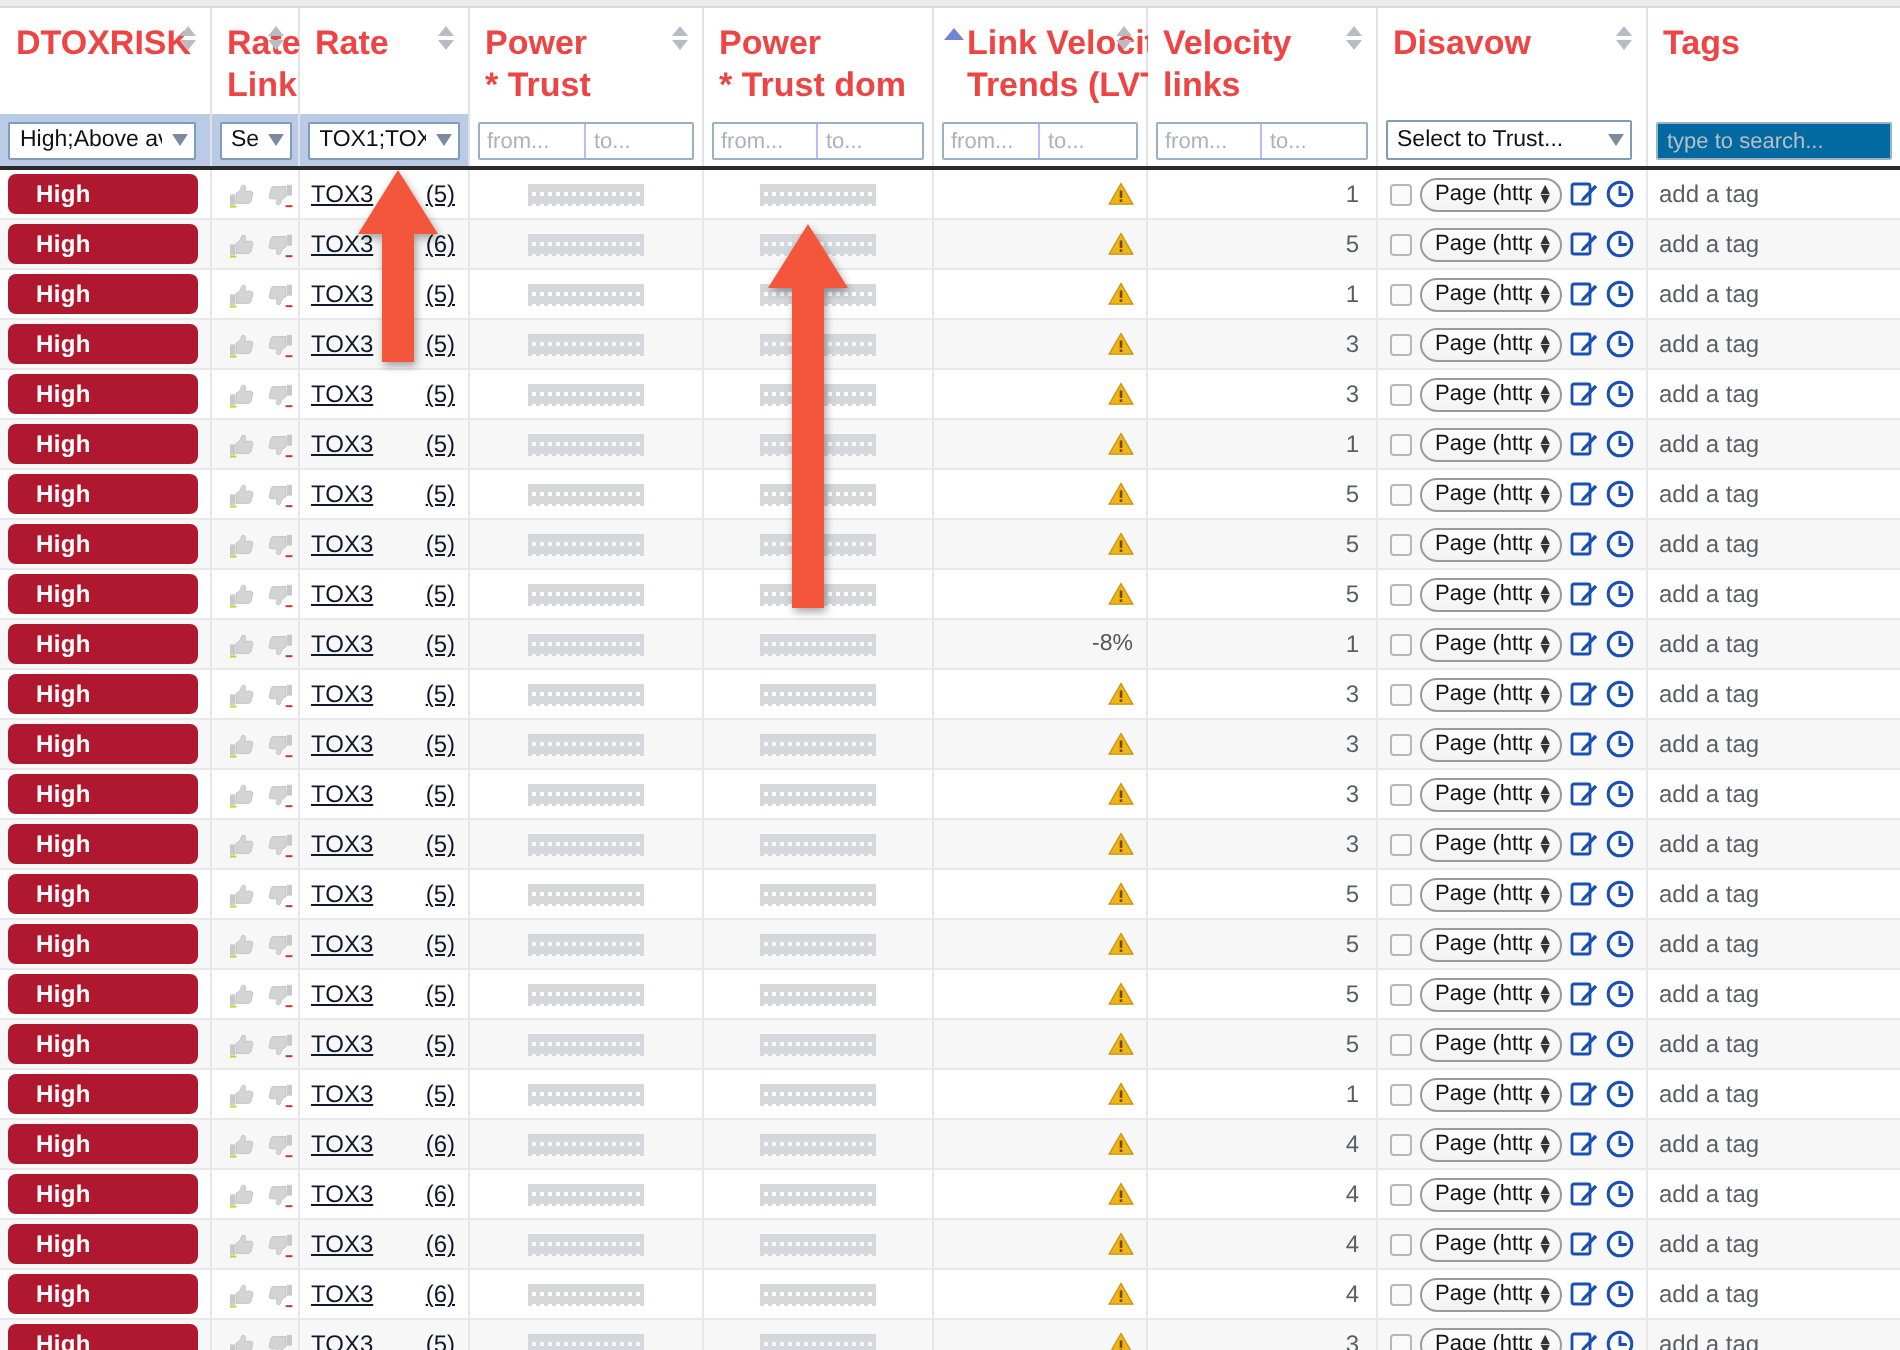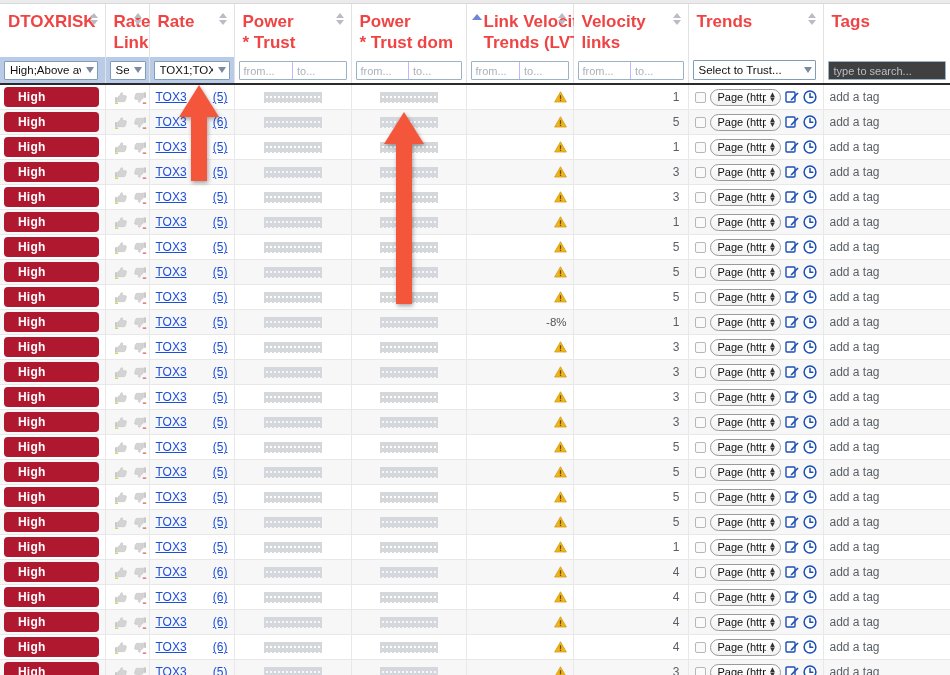--- a/index.html
+++ b/index.html
@@ -64,21 +64,21 @@
   .selbox .cap { overflow:hidden; text-overflow:clip; }
   .caret { width:0;height:0;border-left:4px solid transparent;border-right:4px solid transparent;border-top:6px solid #7b8aa0; margin-left:5px; flex:none; }
 
   .rangewrap { display:flex; border:1px solid #9bb1c4; height:19px; background:#fff; border-radius:1px; }
   .rangewrap span.f {
     flex:1; min-width:0; font-size:11px; color:#aab2bb; padding:2px 4px;
     overflow:hidden; white-space:nowrap; line-height:15px;
   }
   .rangewrap span.f + span.f { border-left:1px solid #c4b5fd; }
 
-  .searchbox { border:1px solid #9bb1c4; height:19px; background:#404040; font-size:11px;
+  .searchbox { border:1px solid #9bb1c4; height:19px; background:#0369a1; font-size:11px;
     color:#b9bfc6; padding:2px 5px; line-height:15px; white-space:nowrap; overflow:hidden; border-radius:1px;}
 
   
   tbody tr.datarow td {
     border-right:1px solid #e8e8e8;
     border-bottom:1px solid #e8e8e8;
     height:22px;
     padding:0 6px;
     font-size:12px;
     color:#5a5f66;
@@ -94,21 +94,21 @@
     display:block; background:#b01830; color:#fff; font-weight:bold; font-size:12px;
     border-radius:4px; padding:3px 0 3px 14px; margin:2px 6px 2px 4px;
     letter-spacing:0.2px;
   }
   td.c-risk { padding:0 !important; }
 
   .thumbs { display:flex; gap:7px; align-items:center; justify-content:flex-start; padding-left:2px;}
   .thumb { width:13px; height:13px; position:relative; display:inline-block; }
   .thumb svg { display:block; }
 
-  a.lnk { color:#1d4ed8; text-decoration: underline; }
+  a.lnk { color:#0f172a; text-decoration: underline; }
   .rulecell { display:flex; justify-content:space-between; align-items:center; }
 
   .stripe { width:58px; height:11px; margin:0 auto;
     background-image: repeating-linear-gradient(to right, #d3d6da 0 2px, transparent 2px 4px),
                       repeating-linear-gradient(to bottom, #d3d6da 0 4px, transparent 4px 6px);
     background-blend-mode: normal; opacity:.95; }
   .stripe-wrap { display:flex; justify-content:center; }
 
   .warn { display:block; margin-left:auto; width:13px; height:12px; }
   .lvtnum { display:block; text-align:right; font-size:11.5px; color:#555; }
@@ -198,21 +198,21 @@
         </th>
         <th class="colhead">
           <span style="white-space:pre">Velocity
 links</span>
           <span class="sortarrows">
               <i class="up"></i>
               <i class="down"></i>
             </span>
         </th>
         <th class="colhead">
-          <span>Trends</span>
+          <span>Disavow</span>
           <span class="sortarrows">
               <i class="up"></i>
               <i class="down"></i>
             </span>
         </th>
         <th class="colhead">
           <span>Tags</span>
         </th>
       </tr>
 

